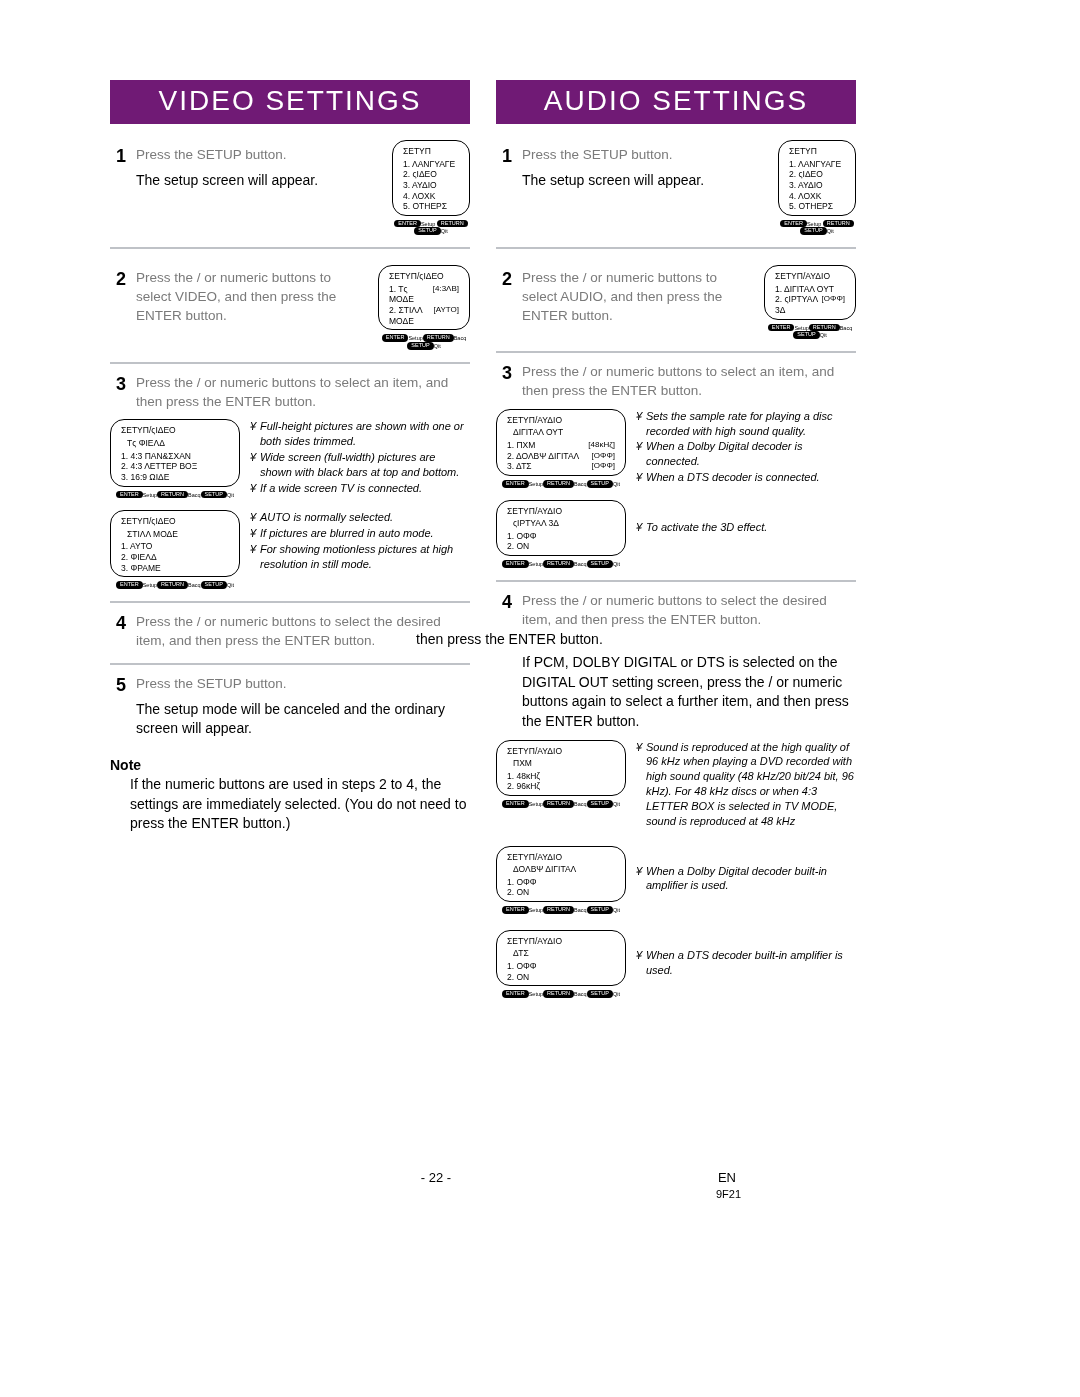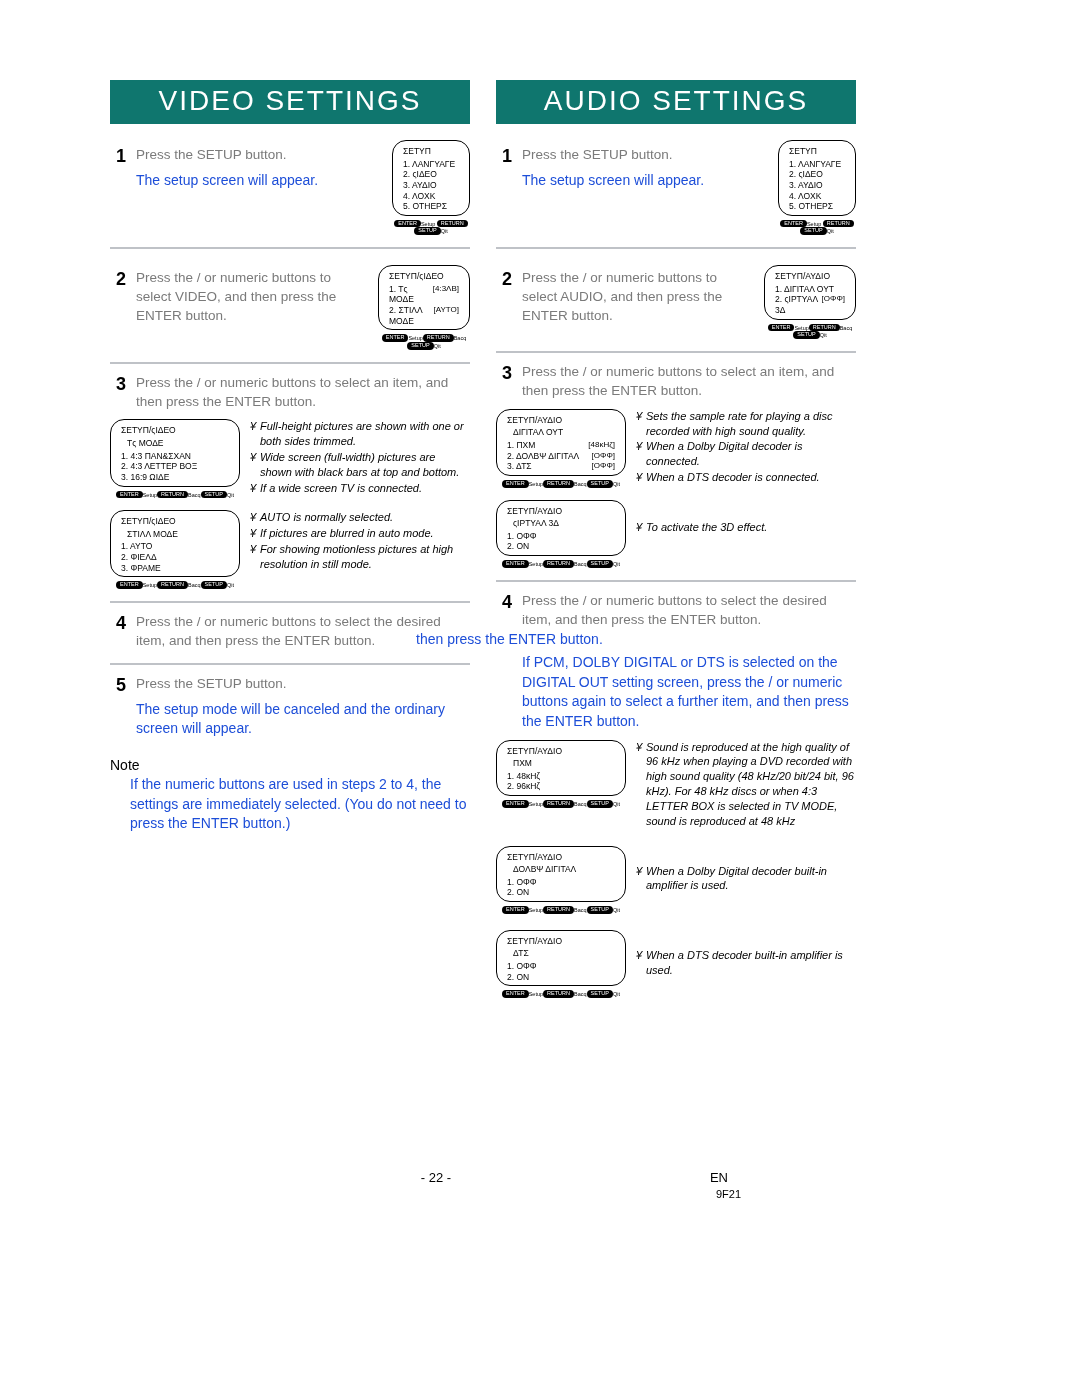--- a/index.html
+++ b/index.html
@@ -14,21 +14,21 @@
   }
   .page {
     padding: 80px 86px 30px 110px;
   }
   .cols-head {
     display: flex;
     gap: 26px;
     margin-bottom: 2px;
   }
   .header-bar {
-    background: #0f766e;
+    background: #701a75;
     color: #fff;
     font-family: Arial, sans-serif;
     font-size: 28px;
     letter-spacing: 2px;
     text-align: center;
     padding: 5px 0 7px;
     width: 360px;
   }
   .two-col {
     display: flex;
@@ -92,31 +92,31 @@
 
   .step1-row {
     display: flex;
     align-items: flex-start;
     gap: 12px;
     margin-top: 10px;
   }
   .step1-text { flex: 1; }
   .step1-osd-wrap { width: 78px; margin-top: 4px; }
 
-  .under-text { color:#1d4ed8; font-size: 14px; line-height: 1.4; }
-
-  .note-head { font-weight: normal; font-size: 14px; margin-top: 18px; }
+  .under-text { color:#000000; font-size: 14px; line-height: 1.4; }
+
+  .note-head { font-weight: bold; font-size: 14px; margin-top: 18px; }
   .footer {
     position: absolute;
     bottom: 212px;
     width: 872px;
     text-align: center;
     font-size: 13px;
   }
-  .footer .en { position: absolute; right: 144px; }
+  .footer .en { position: absolute; right: 136px; }
   .footer .code { position: absolute; right: 131px; top: 18px; font-size: 11px; }
 
   .step2-wrap {
     display: flex;
     gap: 10px;
     align-items: flex-start;
   }
   .step2-osd-wrap {
     width: 92px;
     margin-top: 6px;
@@ -218,21 +218,21 @@
 
       <div class="step">
         <div class="step-num">3</div>
         <div class="step-body">Press the    /   or numeric buttons to select an item, and then press the ENTER button.</div>
       </div>
 
       <div class="callout-block">
         <div class="mini-osd-wrap">
           <div class="osd">
             <div class="osd-title">ΣΕΤΥΠ/ςΙΔΕΟ</div>
-            <div class="osd-sub">Τς ΜΟΔΕ</div>
+            <div class="osd-sub">Τς ΦΙΕΛΔ</div>
             <div class="osd-item">1. 4:3 ΠΑΝ&amp;ΣΧΑΝ</div>
             <div class="osd-item">2. 4:3 ΛΕΤΤΕΡ ΒΟΞ</div>
             <div class="osd-item">3. 16:9 ΩΙΔΕ</div>
           </div>
           <div class="osd-buttons">
             <span class="pill">ENTER</span><span class="pill-txt">Setup</span><span class="pill">RETURN</span><span class="pill-txt">Bacq</span><span class="pill">SETUP</span><span class="pill-txt">Qit</span>
           </div>
         </div>
         <div class="mini-callout-txt">
           <div class="line">Full-height pictures are shown with one or both sides trimmed.</div>

